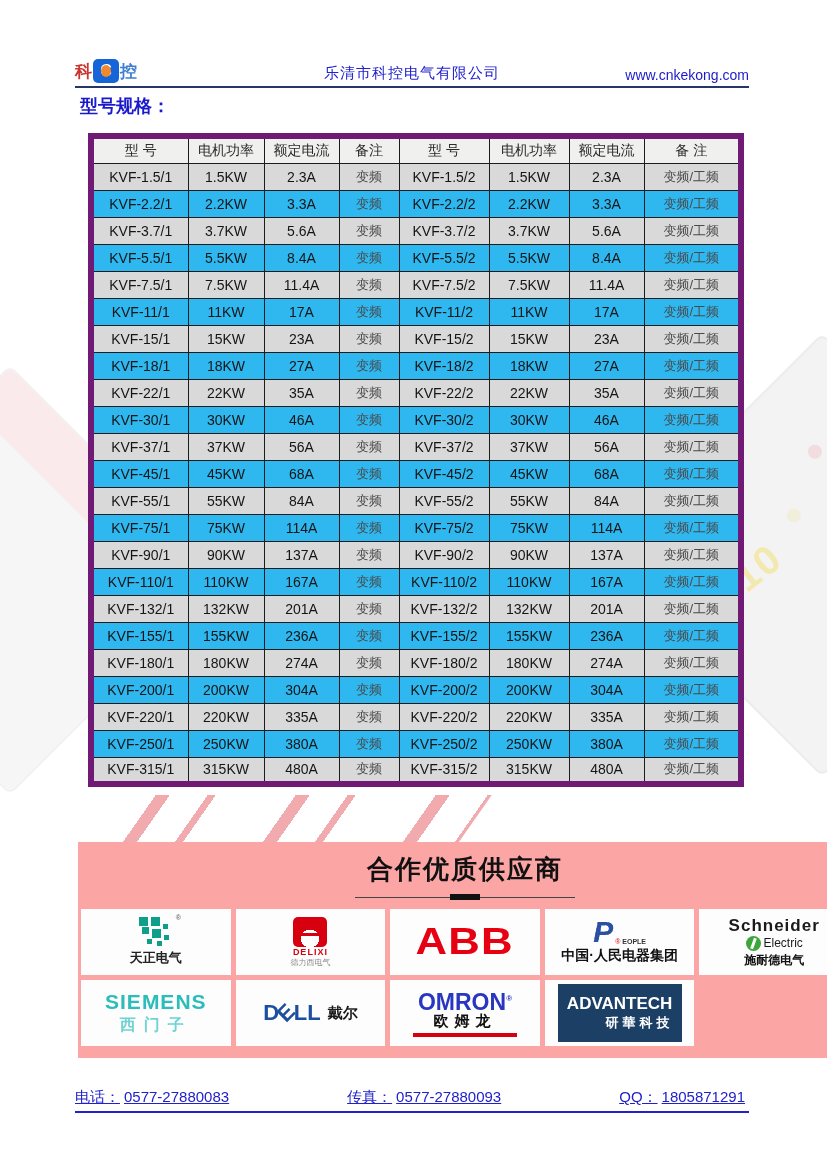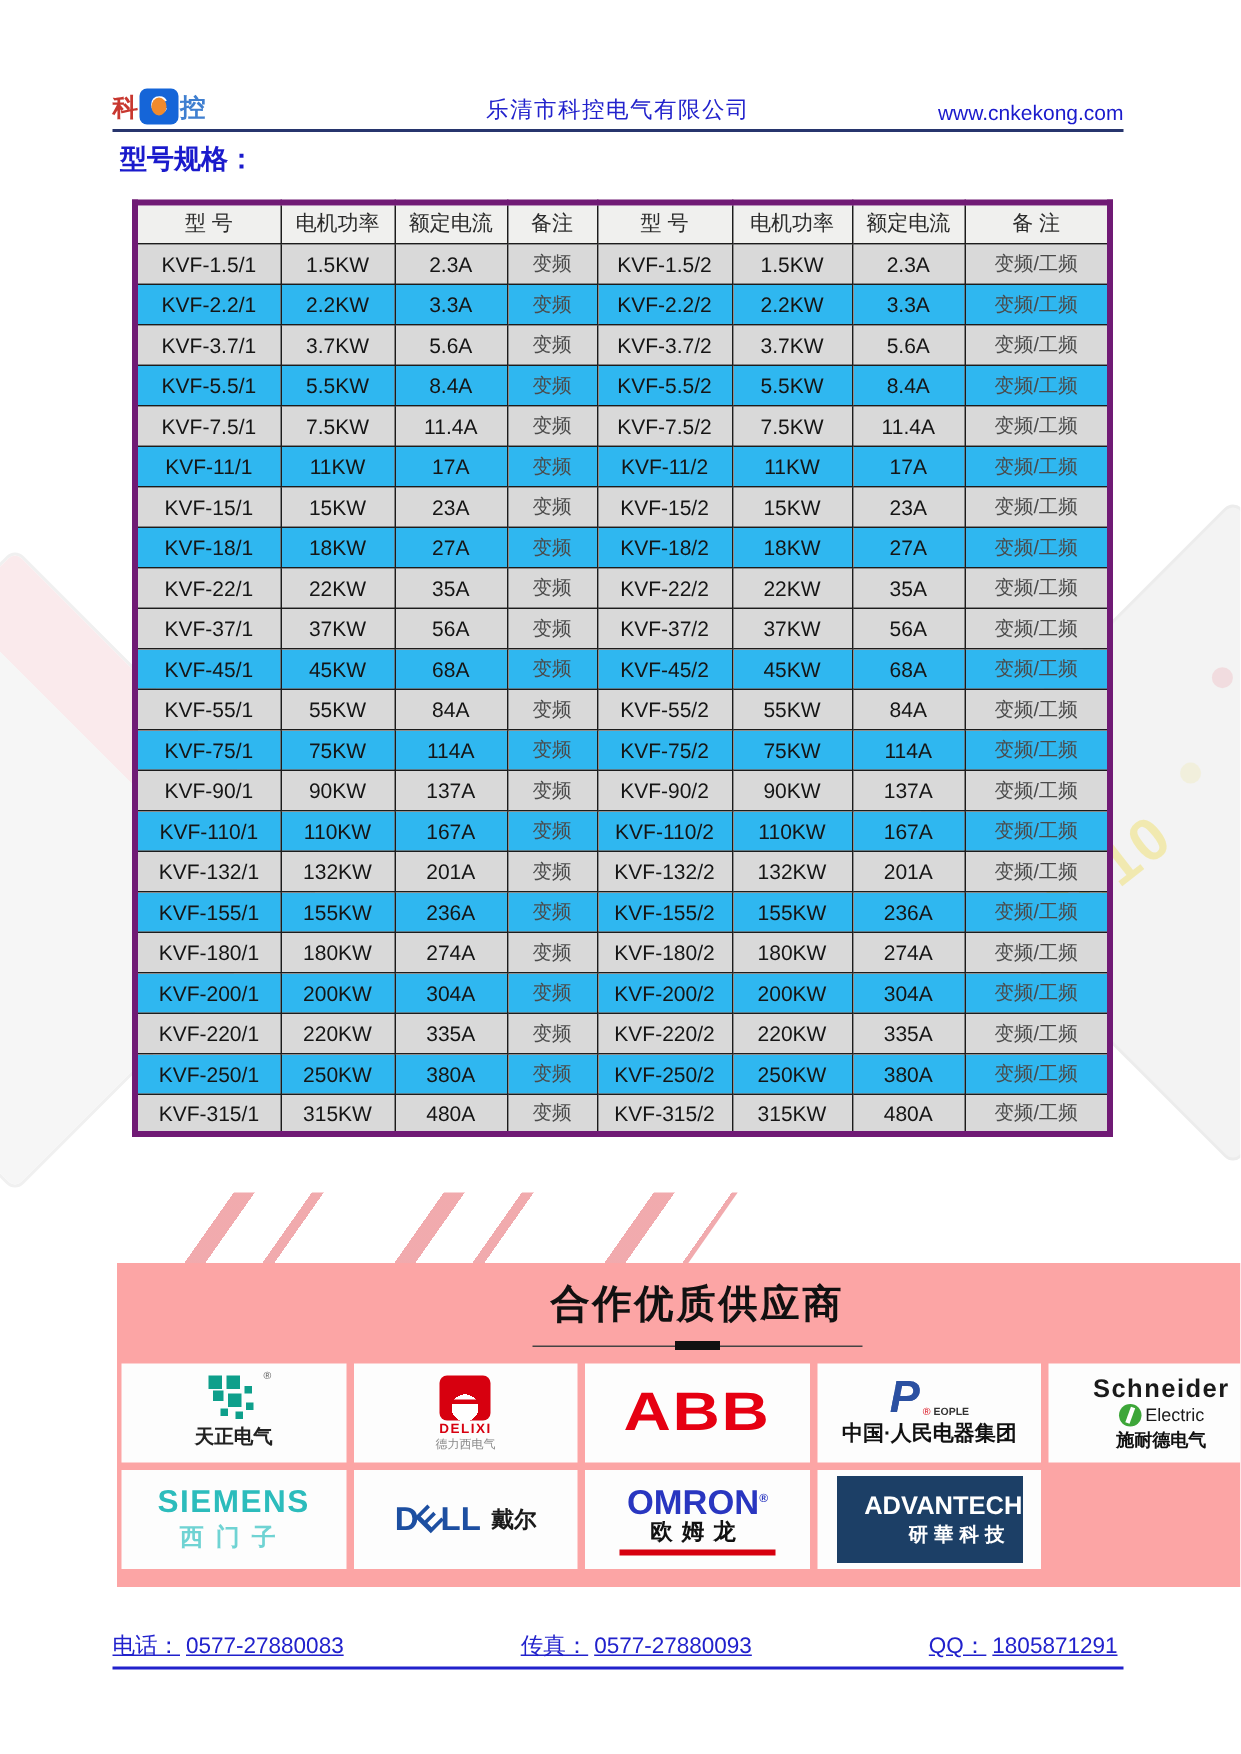--- a/index.html
+++ b/index.html
@@ -34,21 +34,21 @@
   .company-name { flex:1; text-align:center; color:#2222cc; font-size:15px; letter-spacing:1px; }
   .website { width:170px; text-align:right; color:#1a1acc; font-size:14px; }
 
   .page-title { position:absolute; left:80px; top:94px; z-index:2; color:#1a1acc; font-size:18px; font-weight:bold; }
 
   
   .spec-table { position:absolute; left:88px; top:133px; z-index:1; border-collapse:collapse;
                 table-layout:fixed; width:650px; background:transparent; }
   .spec-table th, .spec-table td { border:1px solid #1c1c1c; text-align:center; height:27px;
                                    font-size:14px; color:#151515; overflow:hidden; white-space:nowrap; }
-  .spec-table { border:4px solid #701a75; }
+  .spec-table { border:6px solid #701a75; }
   .spec-table thead th { background:#f0f0ee; font-weight:normal; color:#2b2b2b; }
   tr.row-gray td { background:#d9d9d9; }
   tr.row-cyan td { background:#2fb7f0; }
   .spec-table td:nth-child(4), .spec-table td:nth-child(8) { color:#4a4a4a; font-size:13px; }
 
   
   .suppliers { position:absolute; left:78px; top:842px; width:774px; height:216px; z-index:2;
                background:#fca5a5; padding:10px 3px 8px 3px; }
   .sup-title { text-align:center; font-size:26px; font-weight:bold; color:#111111; letter-spacing:2px; }
   .sup-divider { margin:7px auto 9px auto; width:220px; display:flex; align-items:center; justify-content:center; }
@@ -100,21 +100,21 @@
   .dell-latin { font-size:22px; font-weight:900; color:#1d4fa1; }
   .dell-e { display:inline-block; transform:rotate(-45deg); }
   .dell-cjk { font-size:15px; font-weight:bold; color:#1a1a1a; margin-left:7px; }
 
   .omron-latin { font-size:23px; font-weight:900; color:#2936c0; letter-spacing:0; line-height:20px; }
   .omron-reg { font-size:8px; color:#2936c0; vertical-align:super; }
   .omron-cjk { font-size:15px; font-weight:bold; color:#111111; letter-spacing:6px; margin:1px 0 2px 0; }
   .omron-bar { width:104px; height:4px; background:#d7000f; }
 
   .advantech-box { width:124px; height:58px; background:#1c3f66; display:flex; flex-direction:column;
-                   align-items:flex-end; justify-content:center; }
+                   align-items:center; justify-content:center; }
   .advantech-latin { color:#ffffff; font-size:17px; font-weight:900; letter-spacing:0; }
   .advantech-cjk { color:#ffffff; font-size:13px; font-weight:bold; letter-spacing:4px; align-self:flex-end; margin-right:8px; }
 
   
   .contact-bar { position:absolute; left:75px; right:78px; top:1088px; z-index:2; display:flex;
                  justify-content:space-between; color:#2121cc; font-size:15px; border-bottom:2px solid #2121cc;
                  padding-bottom:4px; }
   .contact-item span { margin-right:4px;text-decoration:underline; }
 </style>
 </head>
@@ -251,20 +251,30 @@
         <tr class="row-gray">
           <td>KVF-22/1</td>
           <td>22KW</td>
           <td>35A</td>
           <td>变频</td>
           <td>KVF-22/2</td>
           <td>22KW</td>
           <td>35A</td>
           <td>变频/工频</td>
         </tr>
+        <tr class="row-cyan">
+          <td>KVF-30/1</td>
+          <td>30KW</td>
+          <td>46A</td>
+          <td>变频</td>
+          <td>KVF-30/2</td>
+          <td>30KW</td>
+          <td>46A</td>
+          <td>变频/工频</td>
+        </tr>
         <tr class="row-gray">
           <td>KVF-37/1</td>
           <td>37KW</td>
           <td>56A</td>
           <td>变频</td>
           <td>KVF-37/2</td>
           <td>37KW</td>
           <td>56A</td>
           <td>变频/工频</td>
         </tr>

